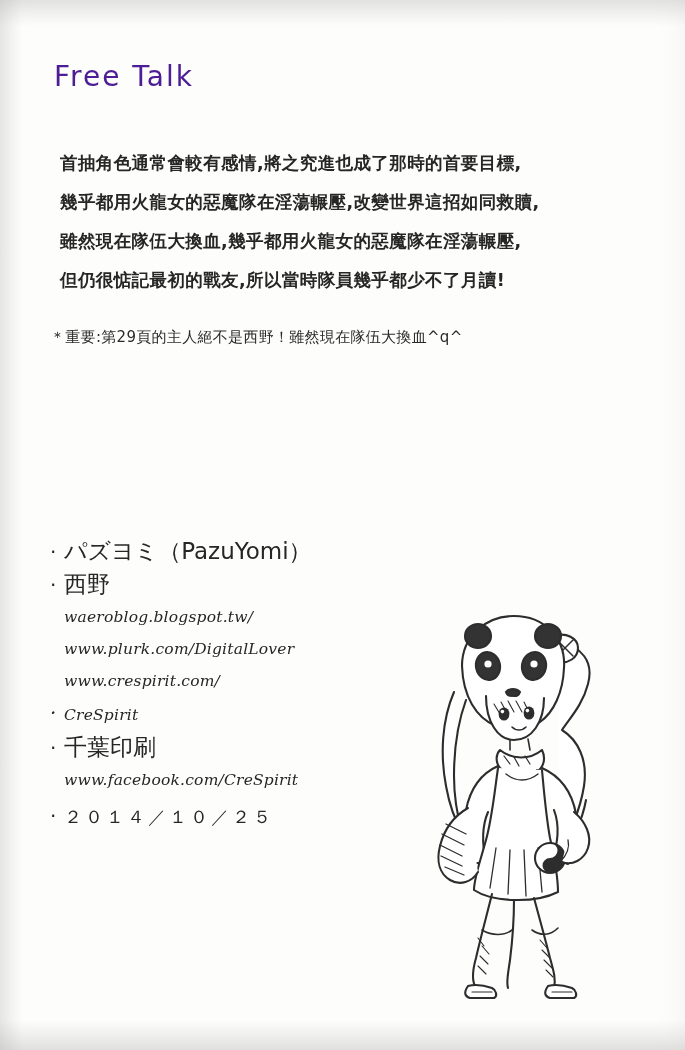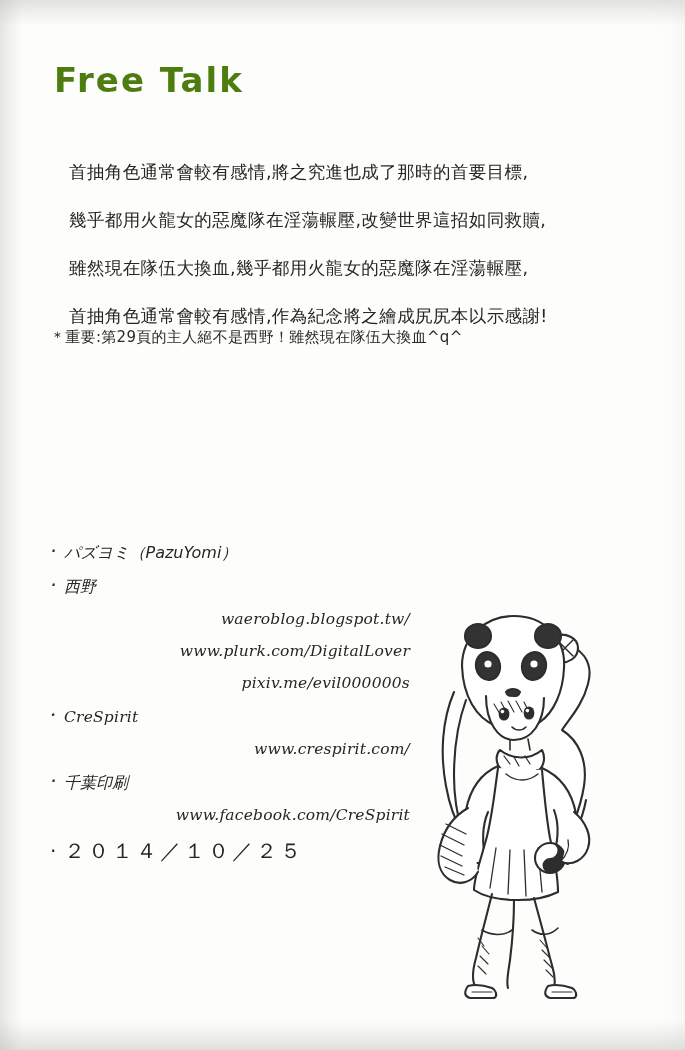--- a/index.html
+++ b/index.html
@@ -47,39 +47,40 @@
     left: 0; top: 0;
     width: 22px; height: 1050px;
     background: linear-gradient(to right, rgba(150,150,150,0.18), rgba(255,255,255,0));
   }
 
   .title {
     position: absolute;
     left: 54px;
     top: 60px;
     font-family: "DejaVu Sans", sans-serif;
-    font-size: 34px;
+    font-size: 28px;
     letter-spacing: 2px;
-    color: #4d7c0f;
-    font-weight: 700;
+    color: #4c1d95;
+    font-weight: 400;
   }
 
   .body-text {
     position: absolute;
     left: 52px;
     top: 140px;
     width: 560px;
     font-family: "DejaVu Sans", sans-serif;
     font-size: 17.5px;
     line-height: 31px;
     color: #262626;
     letter-spacing: 0.4px;
   }
   .body-text p {
-    margin: 17px;
+    margin: 8px;
+    font-weight: bold;
   }
 
   .note-text {
     position: absolute;
     left: 50px;
     top: 325px;
     width: 560px;
     font-size: 15px;
     line-height: 24px;
     color: #2a2a2a;
@@ -100,34 +101,32 @@
   }
   .credit-line.bullet::before {
     content: "\00B7";
     display: inline-block;
     width: 14px;
     font-size: 20px;
     color: #262626;
   }
   .credit-line.indent {
     padding-left: 14px;
-    text-align: right;
   }
   .credit-line.url {
     font-family: "DejaVu Serif", serif;
     font-style: italic;
     font-size: 15.5px;
     letter-spacing: 0.2px;
   }
   .credit-line.name-jp {
-    font-size: 16px;
-    font-style: italic;
+    font-size: 23px;
   }
   .credit-line.date {
-    font-size: 21px;
+    font-size: 18px;
     letter-spacing: 3px;
     line-height: 40px;
   }
 
   
   .illustration {
     position: absolute;
     left: 382px;
     top: 600px;
     width: 250px;
@@ -144,33 +143,32 @@
   <div class="scan-edge-top"></div>
   <div class="scan-edge-left"></div>
   <div class="scan-edge-bottom"></div>
 
   <div class="title">Free Talk</div>
 
   <div class="body-text">
     <p>首抽角色通常會較有感情,將之究進也成了那時的首要目標,</p>
     <p>幾乎都用火龍女的惡魔隊在淫蕩輾壓,改變世界這招如同救贖,</p>
     <p>雖然現在隊伍大換血,幾乎都用火龍女的惡魔隊在淫蕩輾壓,</p>
-    <p>首抽角色通常會較有感情,作為紀念將之繪成尻尻本以示感謝!</p>
+    <p>但仍很惦記最初的戰友,所以當時隊員幾乎都少不了月讀!</p>
   </div>
 
   <div class="note-text">＊重要:第29頁的主人絕不是西野！雖然現在隊伍大換血^q^</div>
 
   <div class="credits">
     <div class="credit-line bullet name-jp">パズヨミ（PazuYomi）</div>
     <div class="credit-line bullet name-jp">西野</div>
     <div class="credit-line indent url">waeroblog.blogspot.tw/</div>
     <div class="credit-line indent url">www.plurk.com/DigitalLover</div>
-    <div class="credit-line indent url">pixiv.me/evil000000s</div>
+    <div class="credit-line indent url">www.crespirit.com/</div>
     <div class="credit-line bullet url">CreSpirit</div>
-    <div class="credit-line indent url">www.crespirit.com/</div>
     <div class="credit-line bullet name-jp">千葉印刷</div>
     <div class="credit-line indent url">www.facebook.com/CreSpirit</div>
     <div class="credit-line bullet date">２０１４／１０／２５</div>
   </div>
 
   <div class="illustration">
     <svg width="250" height="400" viewBox="0 0 250 400" xmlns="http://www.w3.org/2000/svg">
       <g fill="none" stroke="#2d2d2d" stroke-width="2.1" stroke-linecap="round" stroke-linejoin="round">
 
         <path d="M176 42 C200 46 212 62 206 84 C201 104 188 118 180 130

